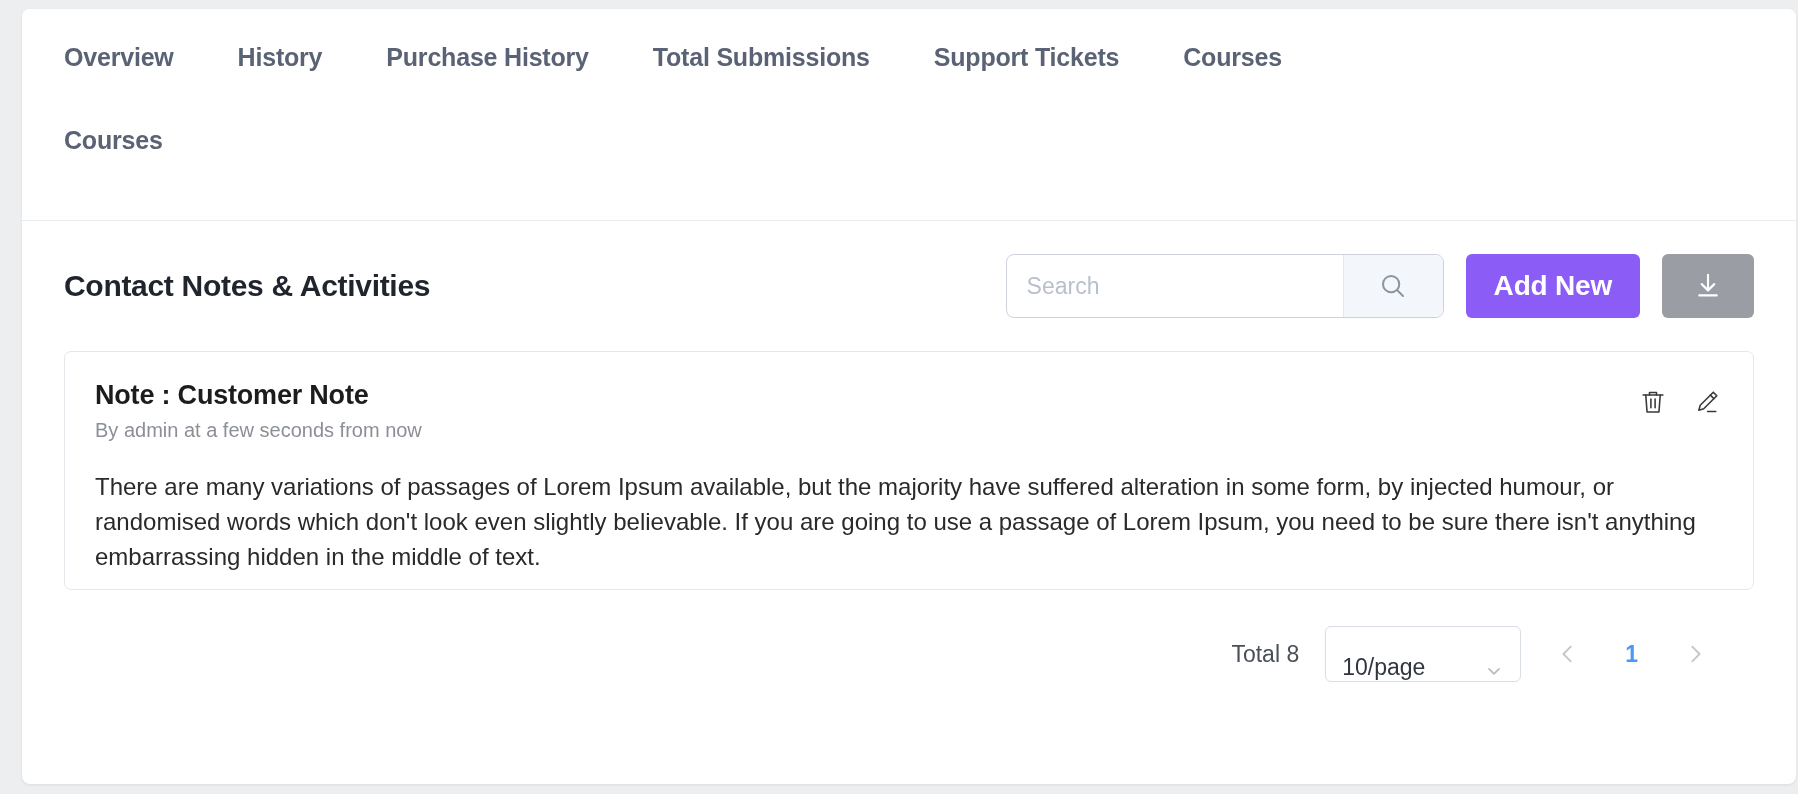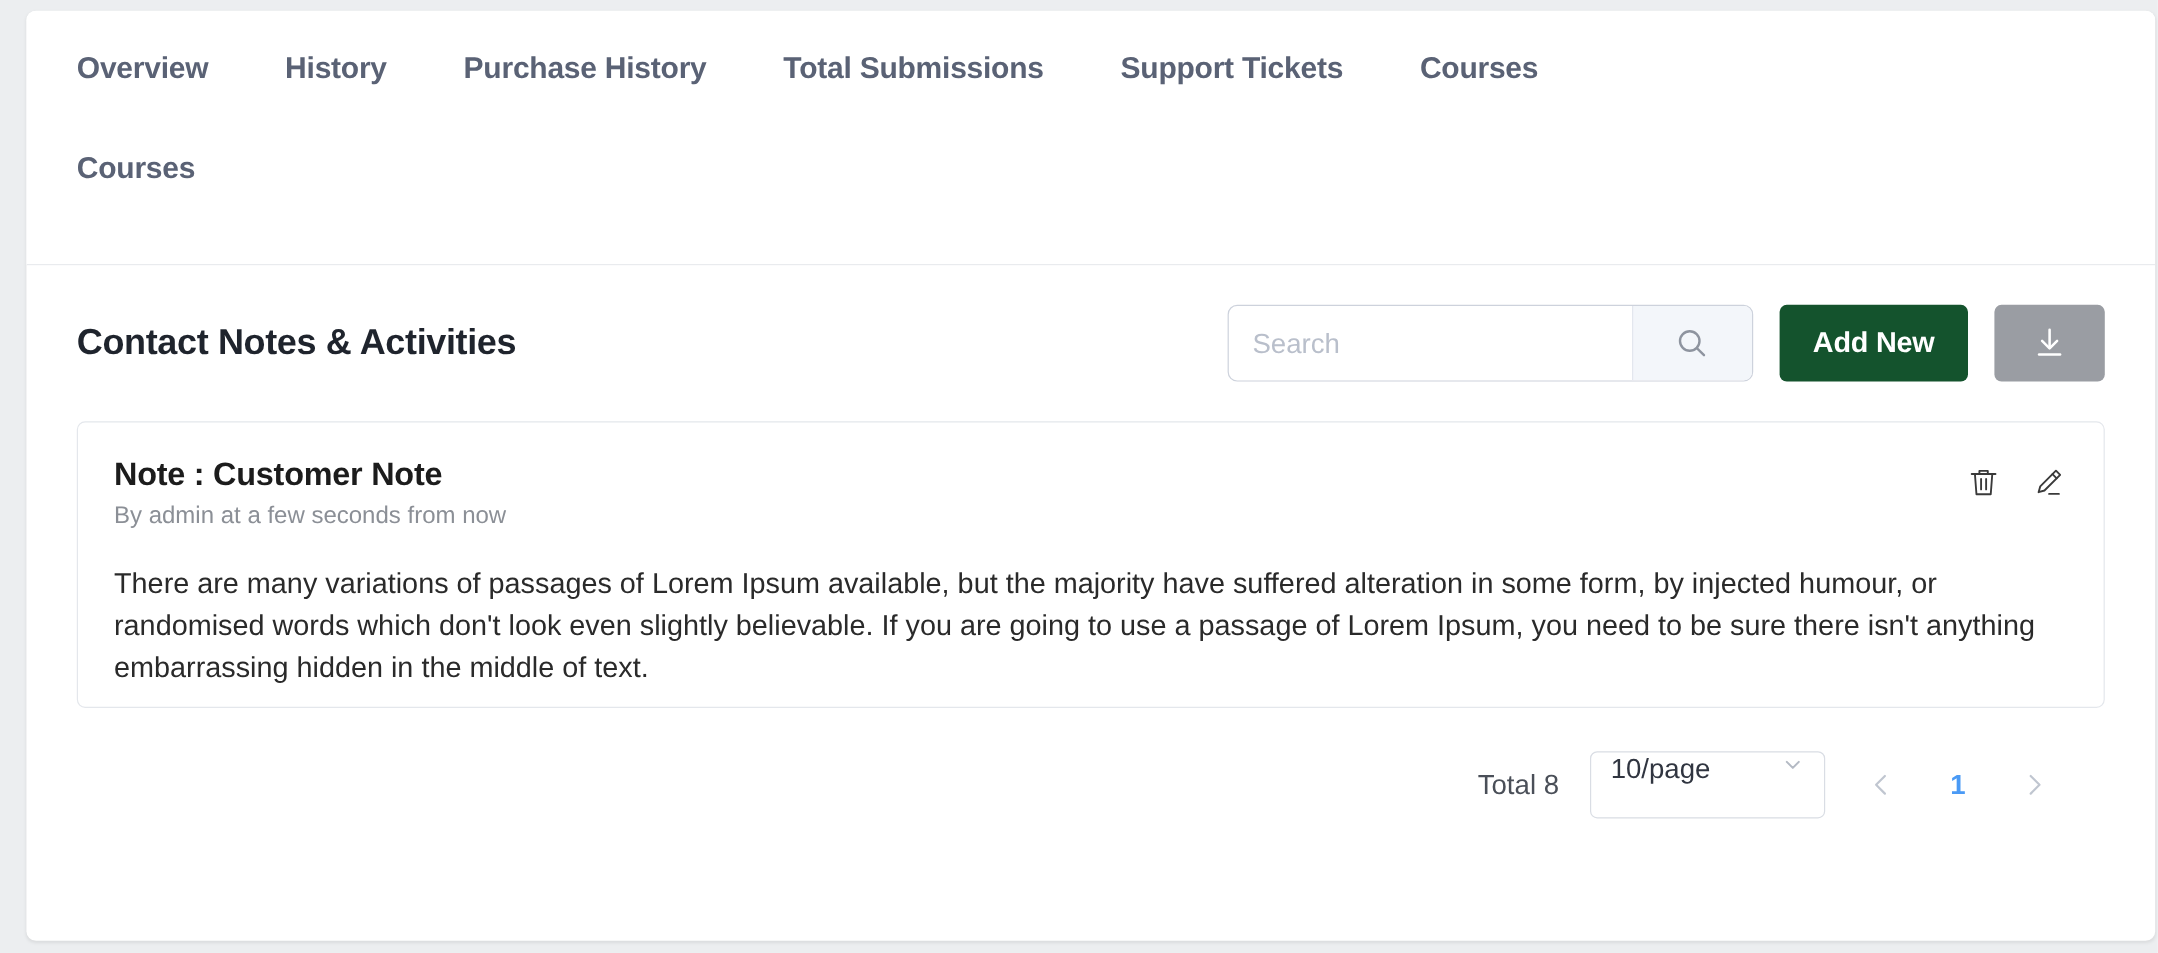--- a/index.html
+++ b/index.html
@@ -139,25 +139,25 @@
     border-left: 1px solid #e3e7ee;
     display: flex;
     align-items: center;
     justify-content: center;
     cursor: pointer;
   }
 
   .btn-add {
     height: 64px;
     padding: 0 28px;
-    background: #14532d;
+    background: #8b5cf6;
     color: #ffffff;
     border: 0;
     border-radius: 6px;
-    font-size: 24px;
+    font-size: 28px;
     font-weight: bold;
     font-family: "Liberation Sans", sans-serif;
     cursor: pointer;
     letter-spacing: -0.2px;
   }
 
   .btn-download {
     width: 92px;
     height: 64px;
     background: #9a9da3;
@@ -230,21 +230,21 @@
     padding-right: 38px;
   }
 
   .total-label {
     font-size: 23px;
     color: #4a4f58;
   }
 
   .page-size {
     display: flex;
-    align-items: flex-start;
+    align-items: flex-end;
     justify-content: space-between;
     width: 196px;
     height: 56px;
     border: 1px solid #d9dde4;
     border-radius: 6px;
     padding: 0 16px;
     font-size: 23px;
     color: #303540;
     cursor: pointer;
     background: #fff;

